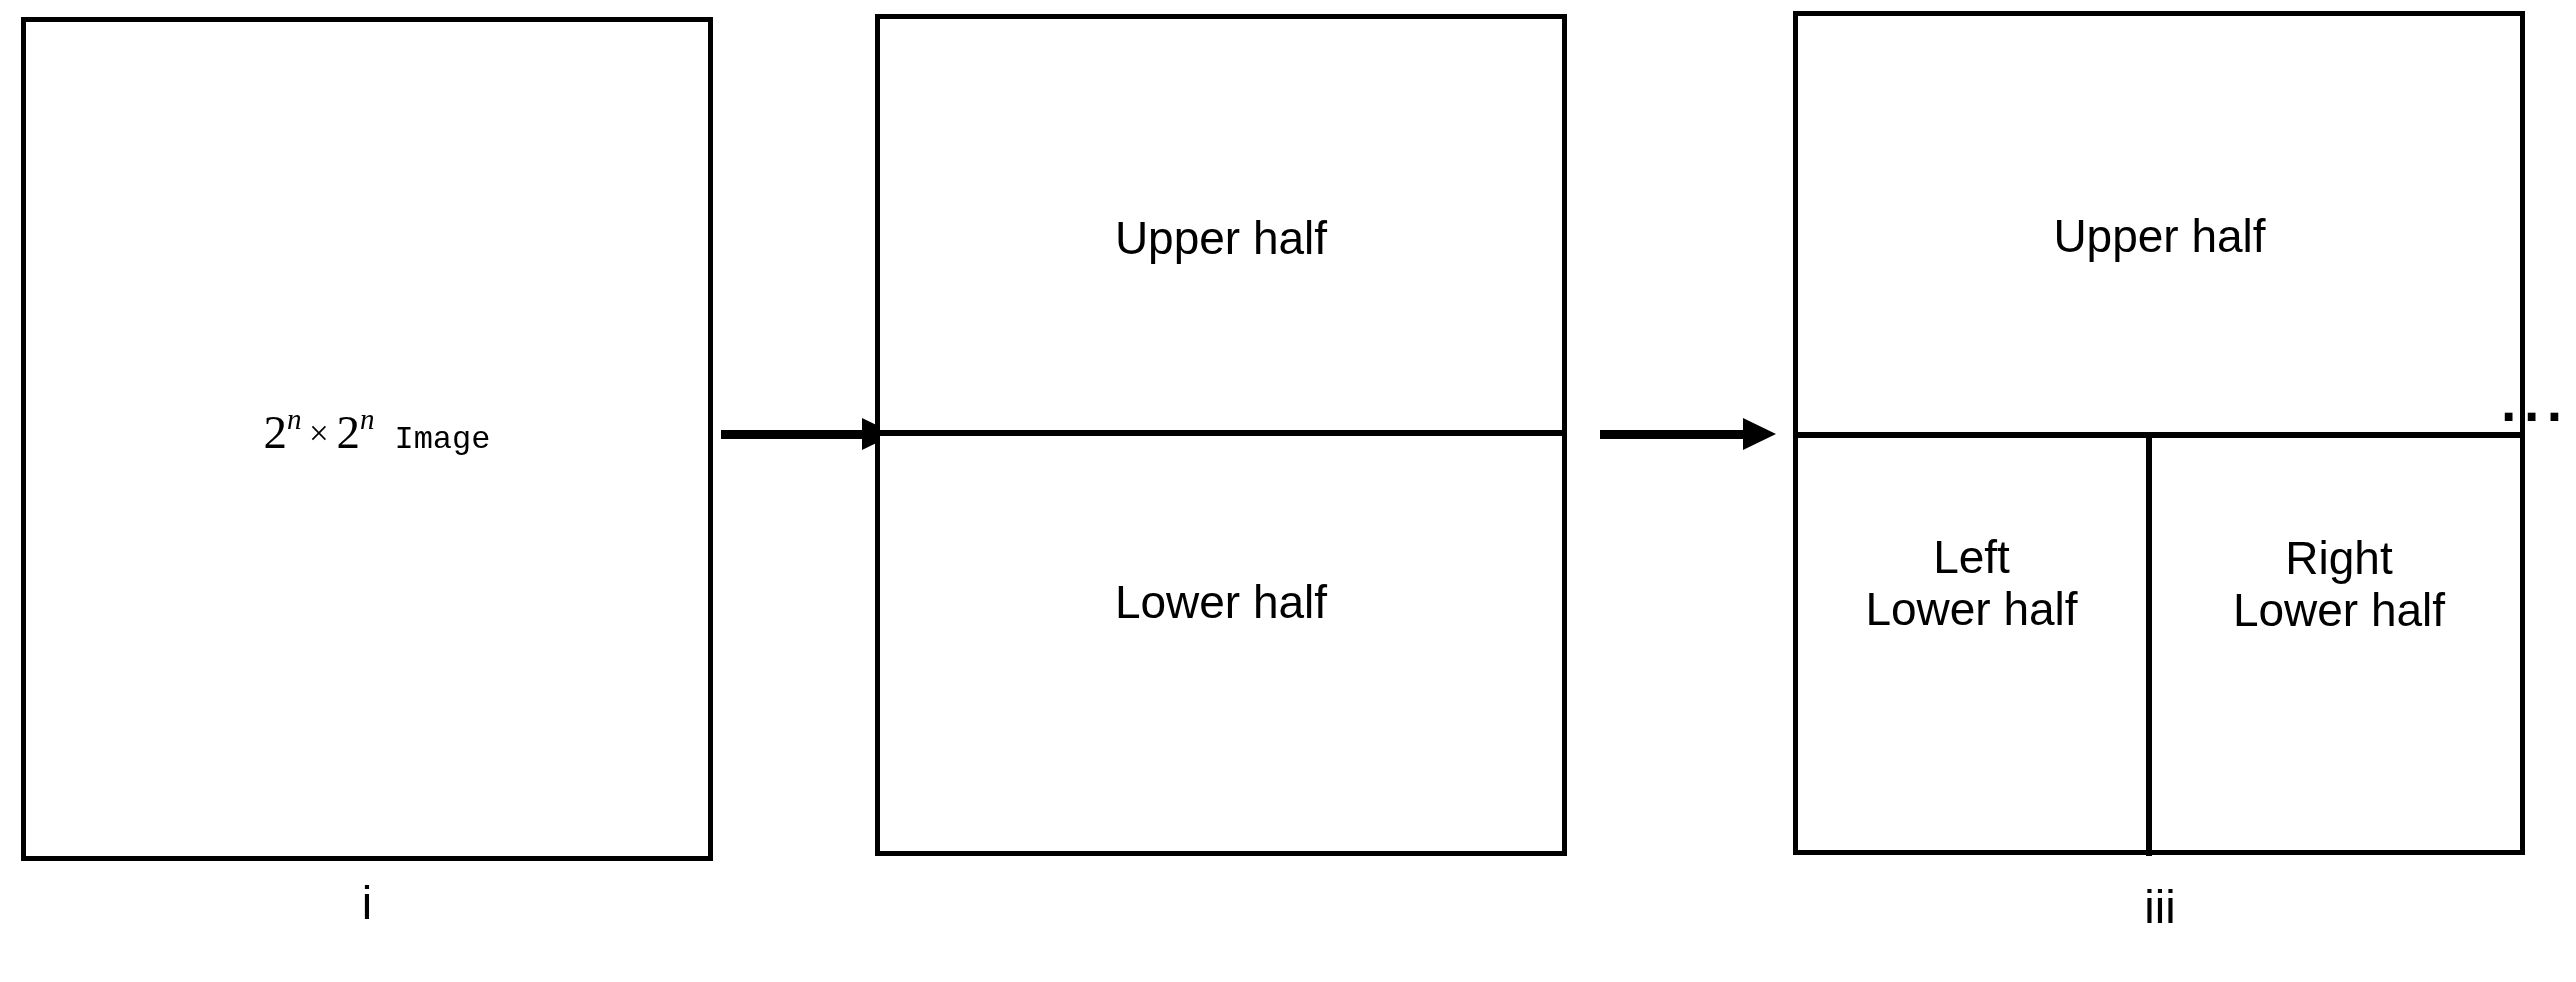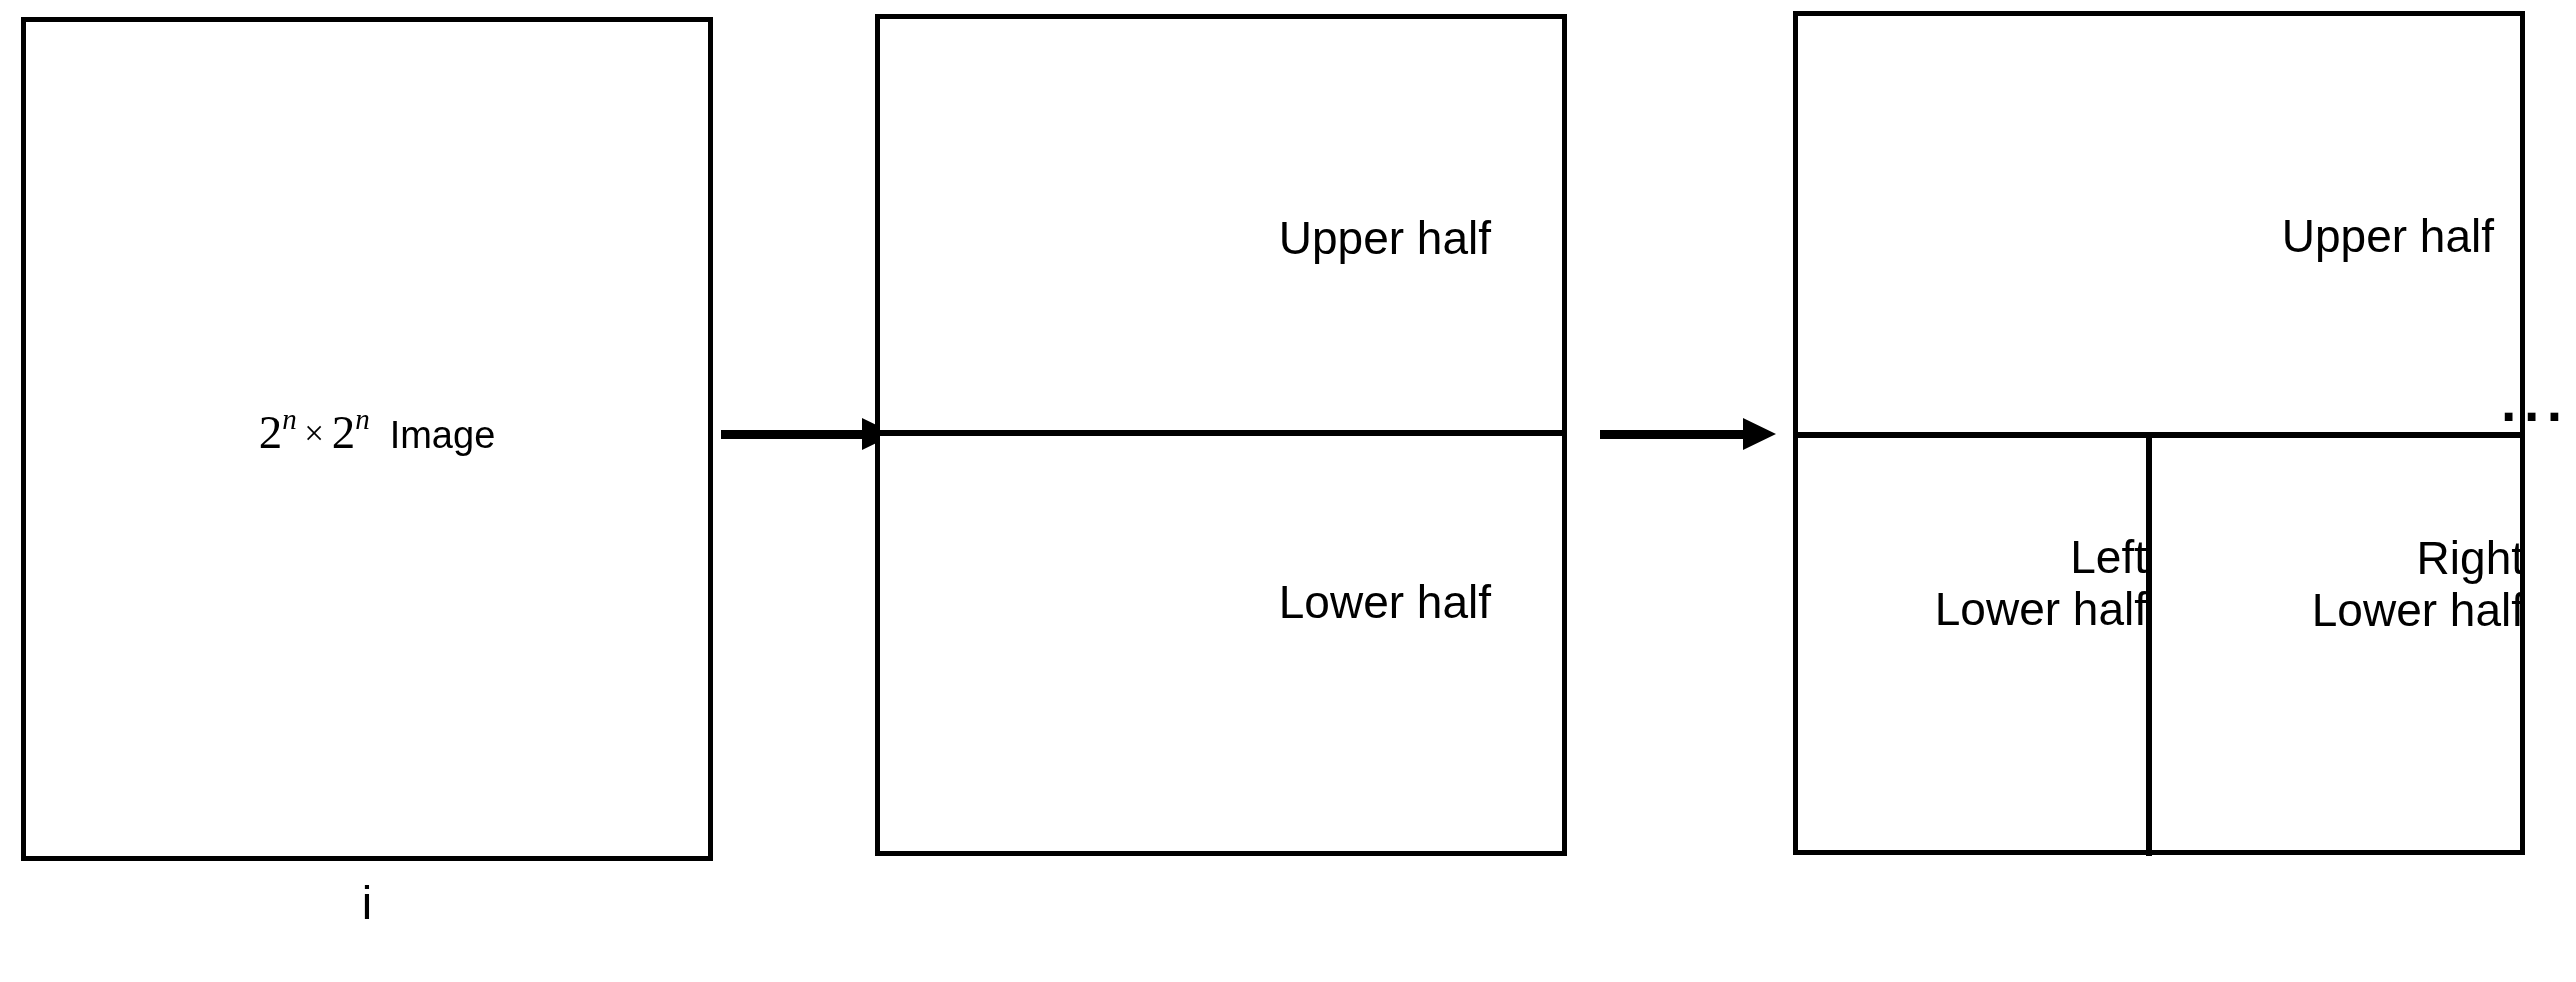--- a/index.html
+++ b/index.html
@@ -29,21 +29,21 @@
   .hline {
     position: absolute;
     background: #000000;
   }
   .vline {
     position: absolute;
     background: #000000;
   }
   .celltext {
     position: absolute;
-    text-align: right;
+    text-align: center;
     line-height: 1.12;
     white-space: pre-line;
     font-size: 46px;
     color: #000000;
     letter-spacing: 0px;
   }
   .steplabel {
     position: absolute;
     text-align: center;
     font-size: 47px;
@@ -92,22 +92,22 @@
     top: -3px;
   }
   .mathexpr .times {
     font-family: "Liberation Serif", serif;
     font-size: 35px;
     padding: 0 7.6px;
     position: relative;
     top: -3px;
   }
   .mathexpr .word {
-    font-family: Liberation Sans, sans-serif;
-    font-size: 38px;
+    font-family: Liberation Mono, monospace;
+    font-size: 32px;
     padding-left: 20px;
   }
 
   
   .ellipsis {
     position: absolute;
     font-size: 55px;
     font-weight: bold;
     letter-spacing: 4.6px;
     color: #000000;
@@ -153,17 +153,18 @@
   <div class="vline" style="left:2146px; top:432px; width:6px; height:424px;"></div>
 
   <div class="celltext" style="left:1825px; top:211px; width:669px;">Upper half</div>
 
   <div class="celltext" style="left:1796px; top:532px; width:351px;">Left
 Lower half</div>
 
   <div class="celltext" style="left:2154px; top:533px; width:370px;">Right
 Lower half</div>
 
+  <div class="steplabel" style="left:2046px; top:879px; width:228px;">iii</div>
 
   <div class="ellipsis" style="left:2501px; top:389px;">···</div>
 
 </div>
 
 
 </body></html>

